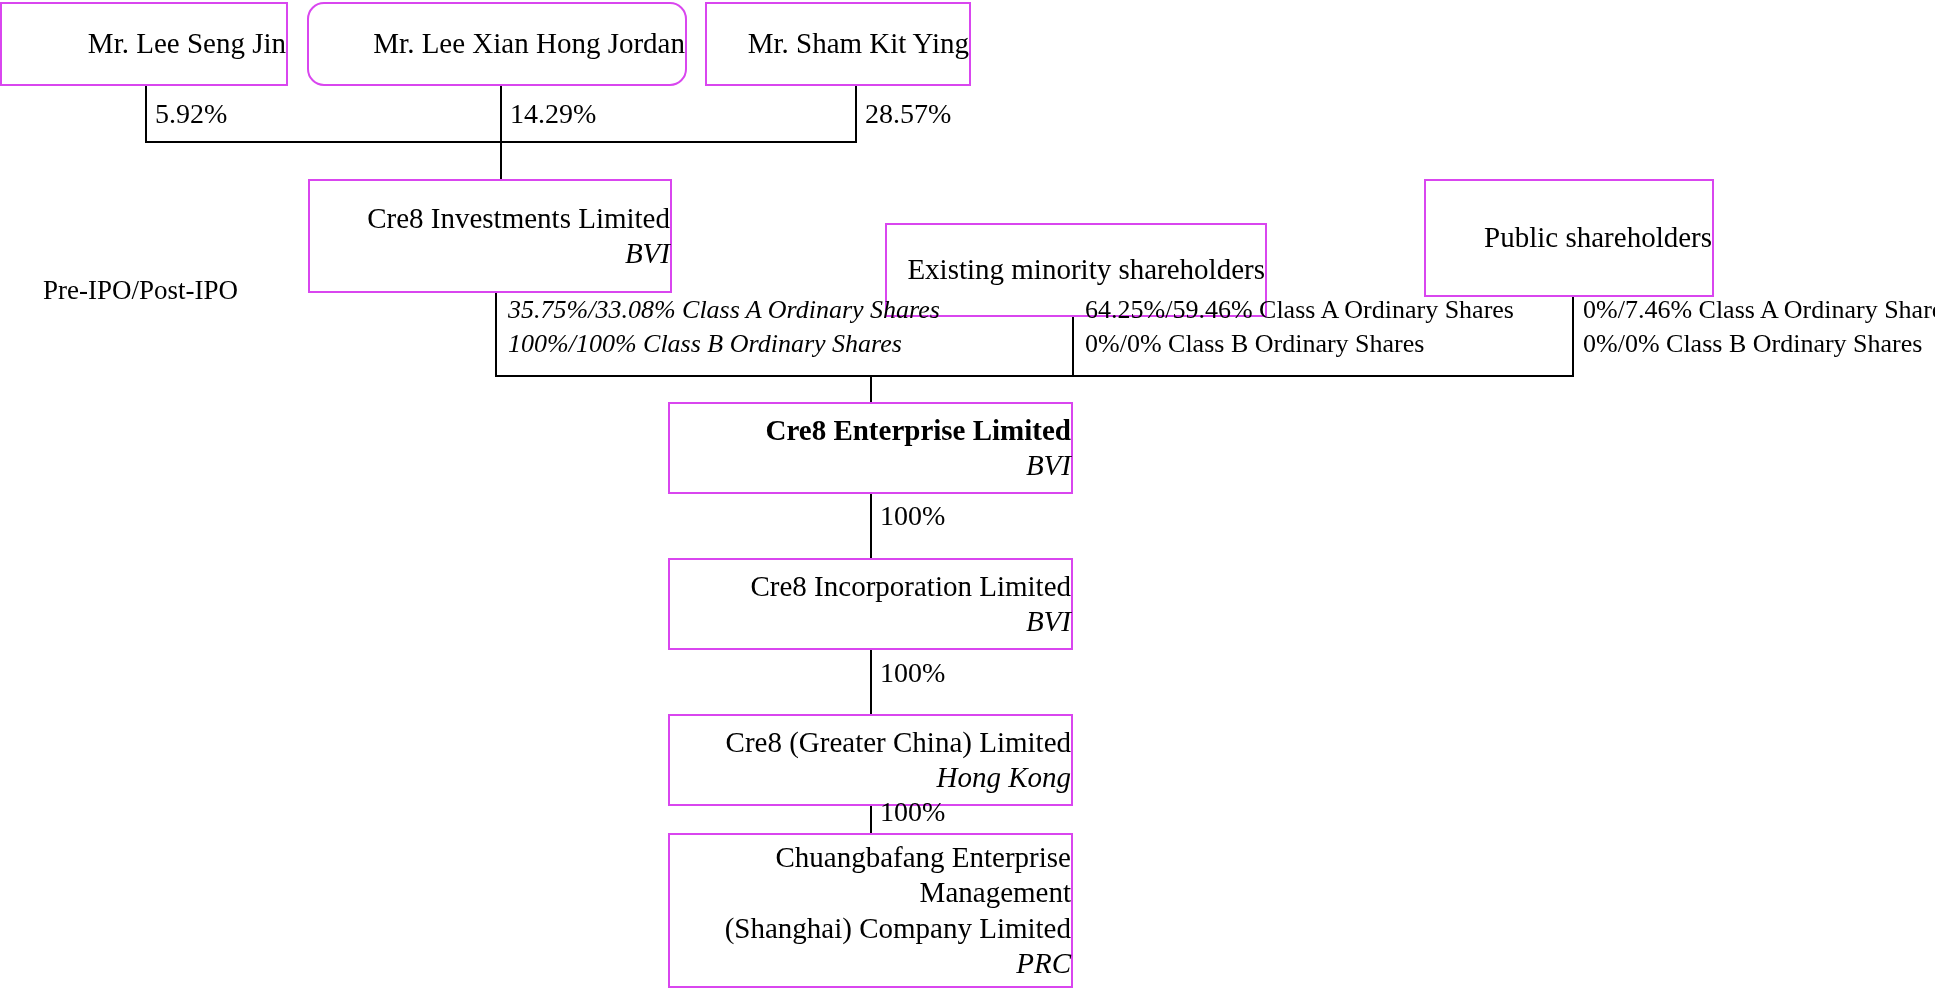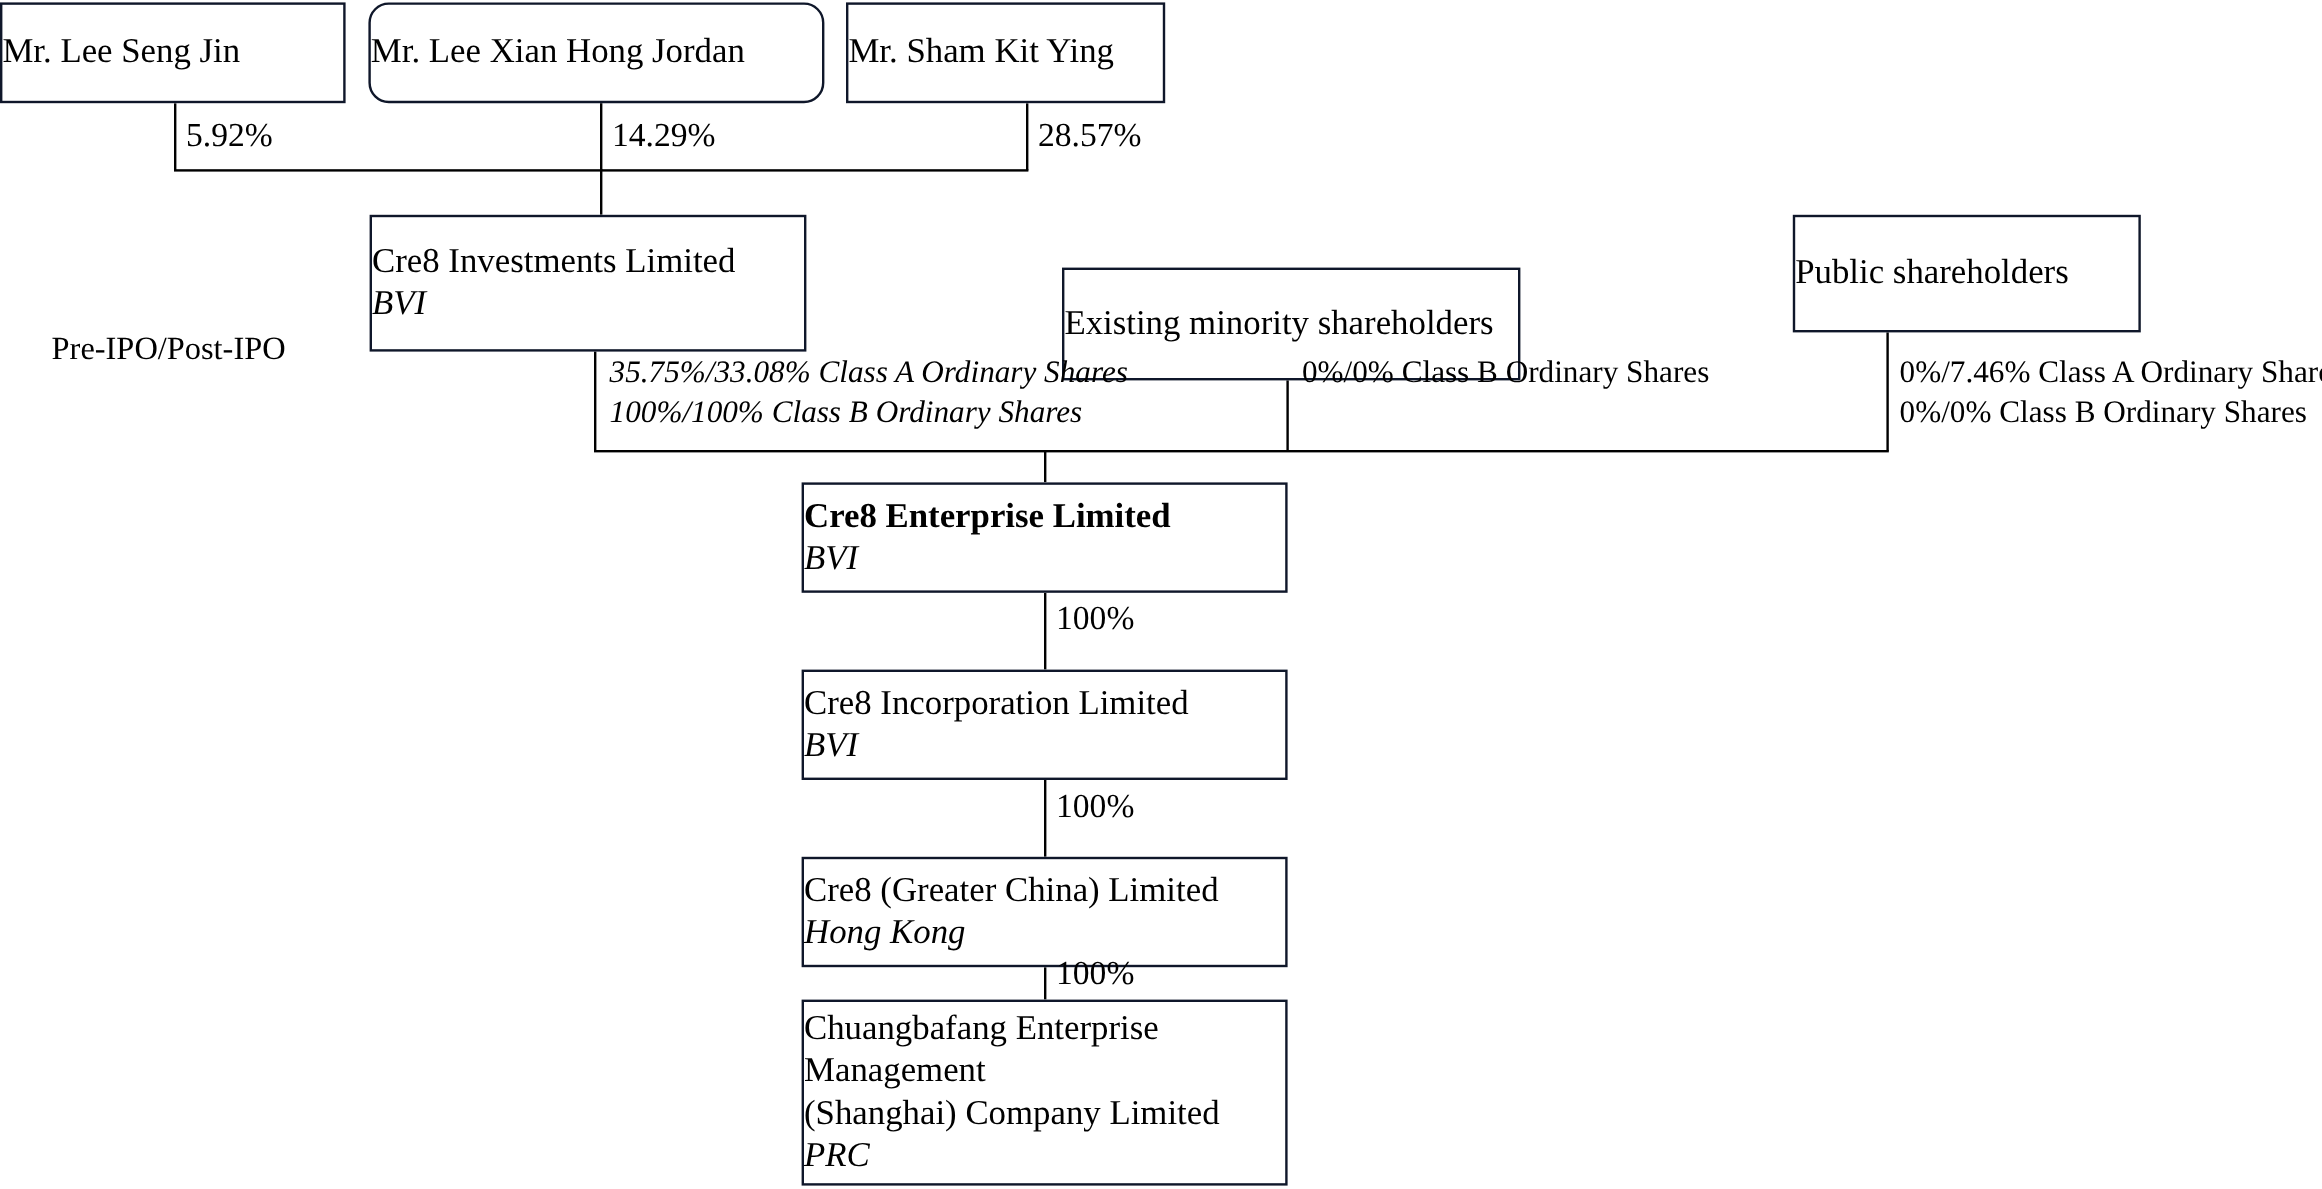--- a/index.html
+++ b/index.html
@@ -14,25 +14,25 @@
   #canvas {
     position: relative;
     width: 1935px;
     height: 991px;
     background: #ffffff;
     overflow: hidden;
   }
   .box {
     position: absolute;
     box-sizing: border-box;
-    border: 2px solid #0f172a;
+    border: 2px solid #d946ef;
     background: #ffffff;
     display: flex;
     flex-direction: column;
-    align-items: flex-start;
+    align-items: flex-end;
     justify-content: center;
     text-align: center;
     line-height: 1.22;
     z-index: 3;
     font-family: Liberation Serif, serif;
   }
   .box .title {
     font-size: 29px;
     white-space: nowrap;
   }
@@ -111,40 +111,41 @@
 
   <div class="box" style="left:308px; top:179px; width:364px; height:114px;">
     <span class="title">Cre8 Investments Limited</span>
     <span class="juris">BVI</span>
   </div>
 
   <div class="box" style="left:885px; top:179px; width:382px; height:94px;margin-top:44px;">
     <span class="title">Existing minority shareholders</span>
   </div>
 
-  <div class="box" style="left:1494px; top:179px; width:290px; height:98px;">
+  <div class="box" style="left:1424px; top:179px; width:290px; height:118px;">
     <span class="title">Public shareholders</span>
   </div>
 
   <span class="section-label" style="left:43px; top:275px;">Pre-IPO/Post-IPO</span>
 
   <div class="line-v" style="left:495px; top:273px; height:103px;"></div>
   <div class="line-v" style="left:1072px; top:273px; height:103px;"></div>
   <div class="line-v" style="left:1572px; top:273px; height:103px;"></div>
 
   <div class="line-h" style="left:495px; top:375px; width:1079px;"></div>
 
   <div class="line-v" style="left:870px; top:375px; height:27px;"></div>
 
   <div class="share-label" style="left:508px; top:293px;font-style:italic;">
     <div>35.75%/33.08%  Class A Ordinary Shares</div>
     <div>100%/100% Class B Ordinary Shares</div>
   </div>
 
   <div class="share-label" style="left:1085px; top:293px;">
+    <div>64.25%/59.46% Class A Ordinary Shares</div>
     <div>0%/0% Class B Ordinary Shares</div>
   </div>
 
   <div class="share-label" style="left:1583px; top:293px;">
     <div>0%/7.46% Class A Ordinary Shares</div>
     <div>0%/0% Class B Ordinary Shares</div>
   </div>
 
   <div class="box" style="left:668px; top:402px; width:405px; height:92px;">
     <span class="title bold">Cre8 Enterprise Limited</span>

